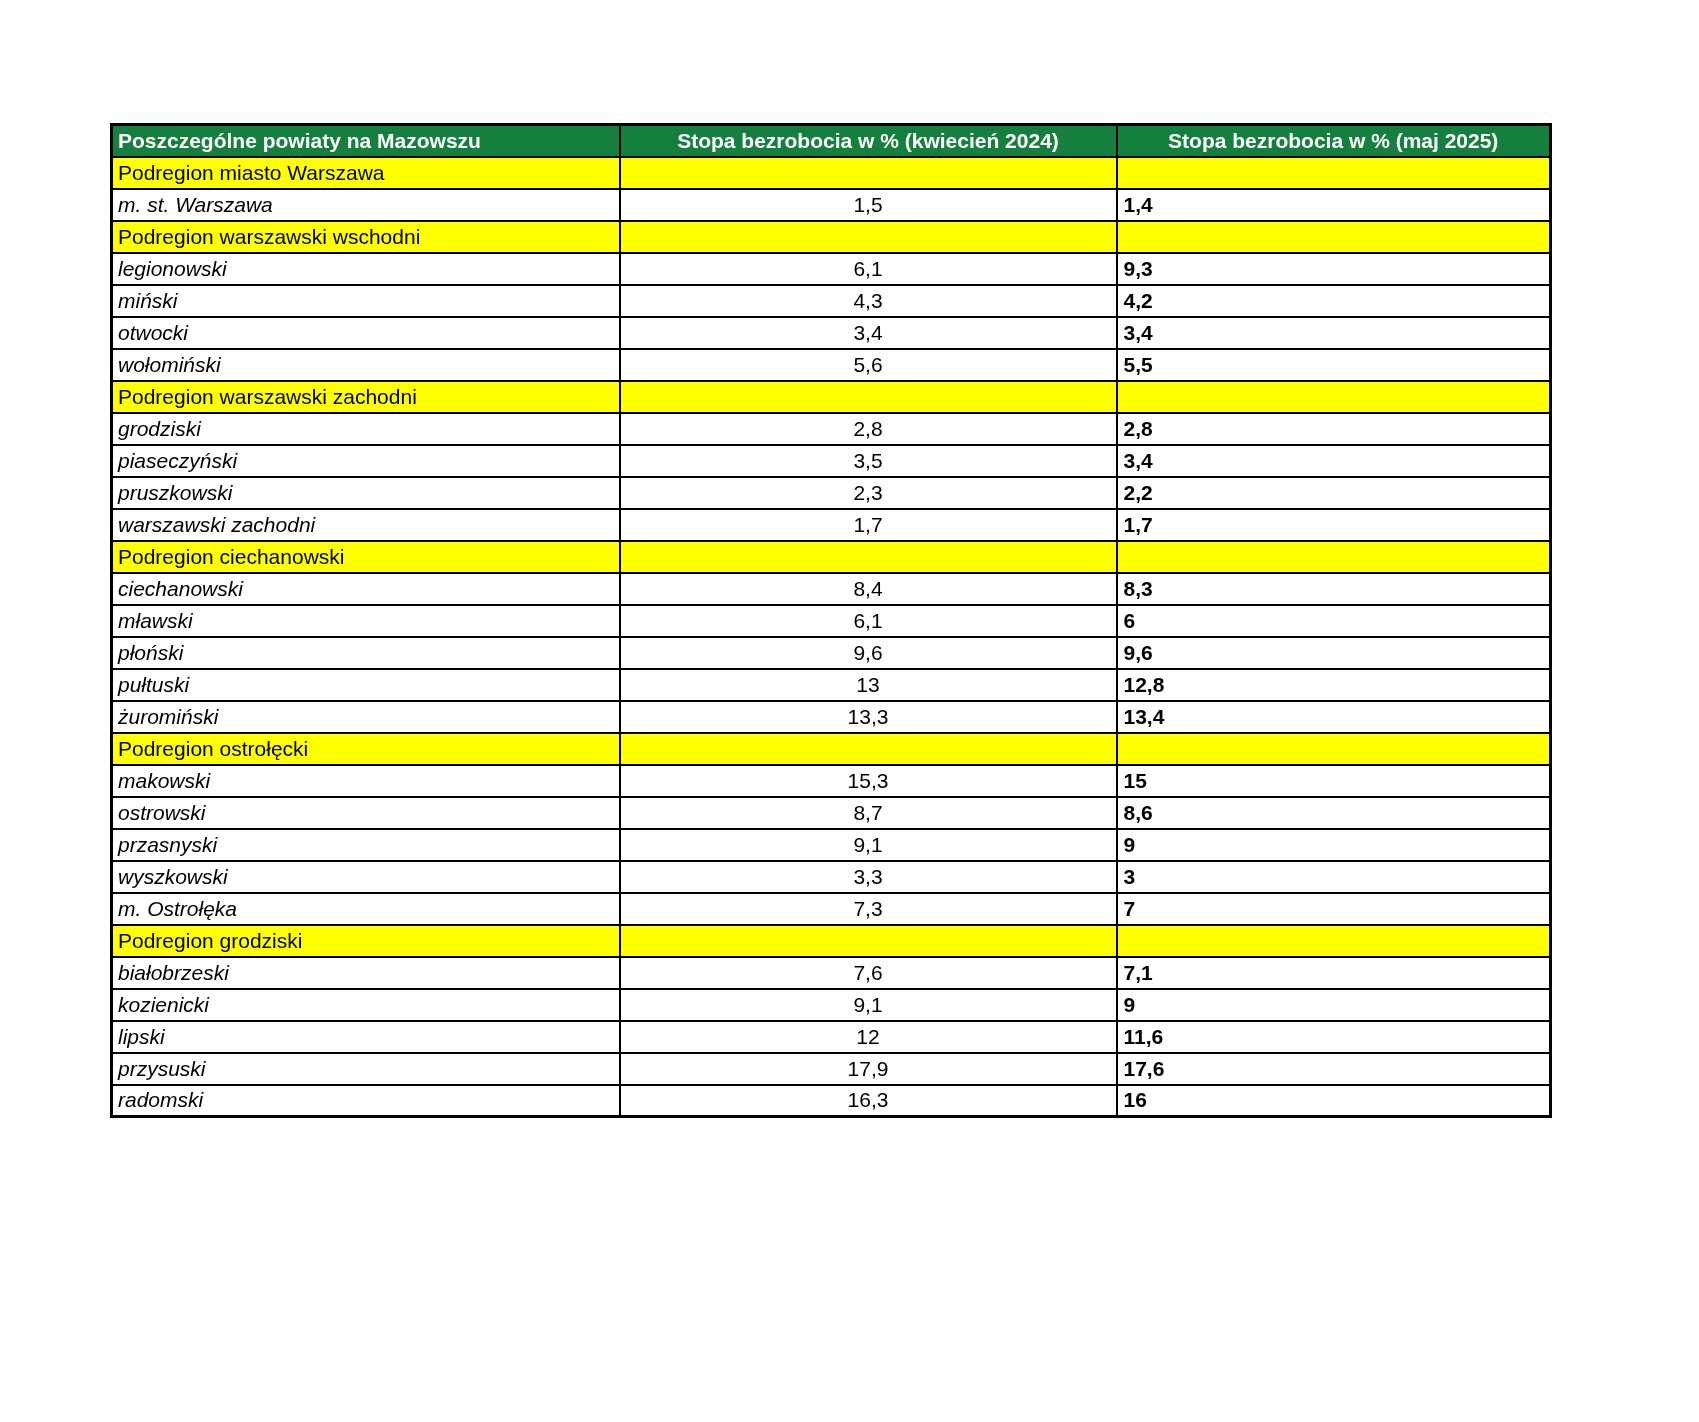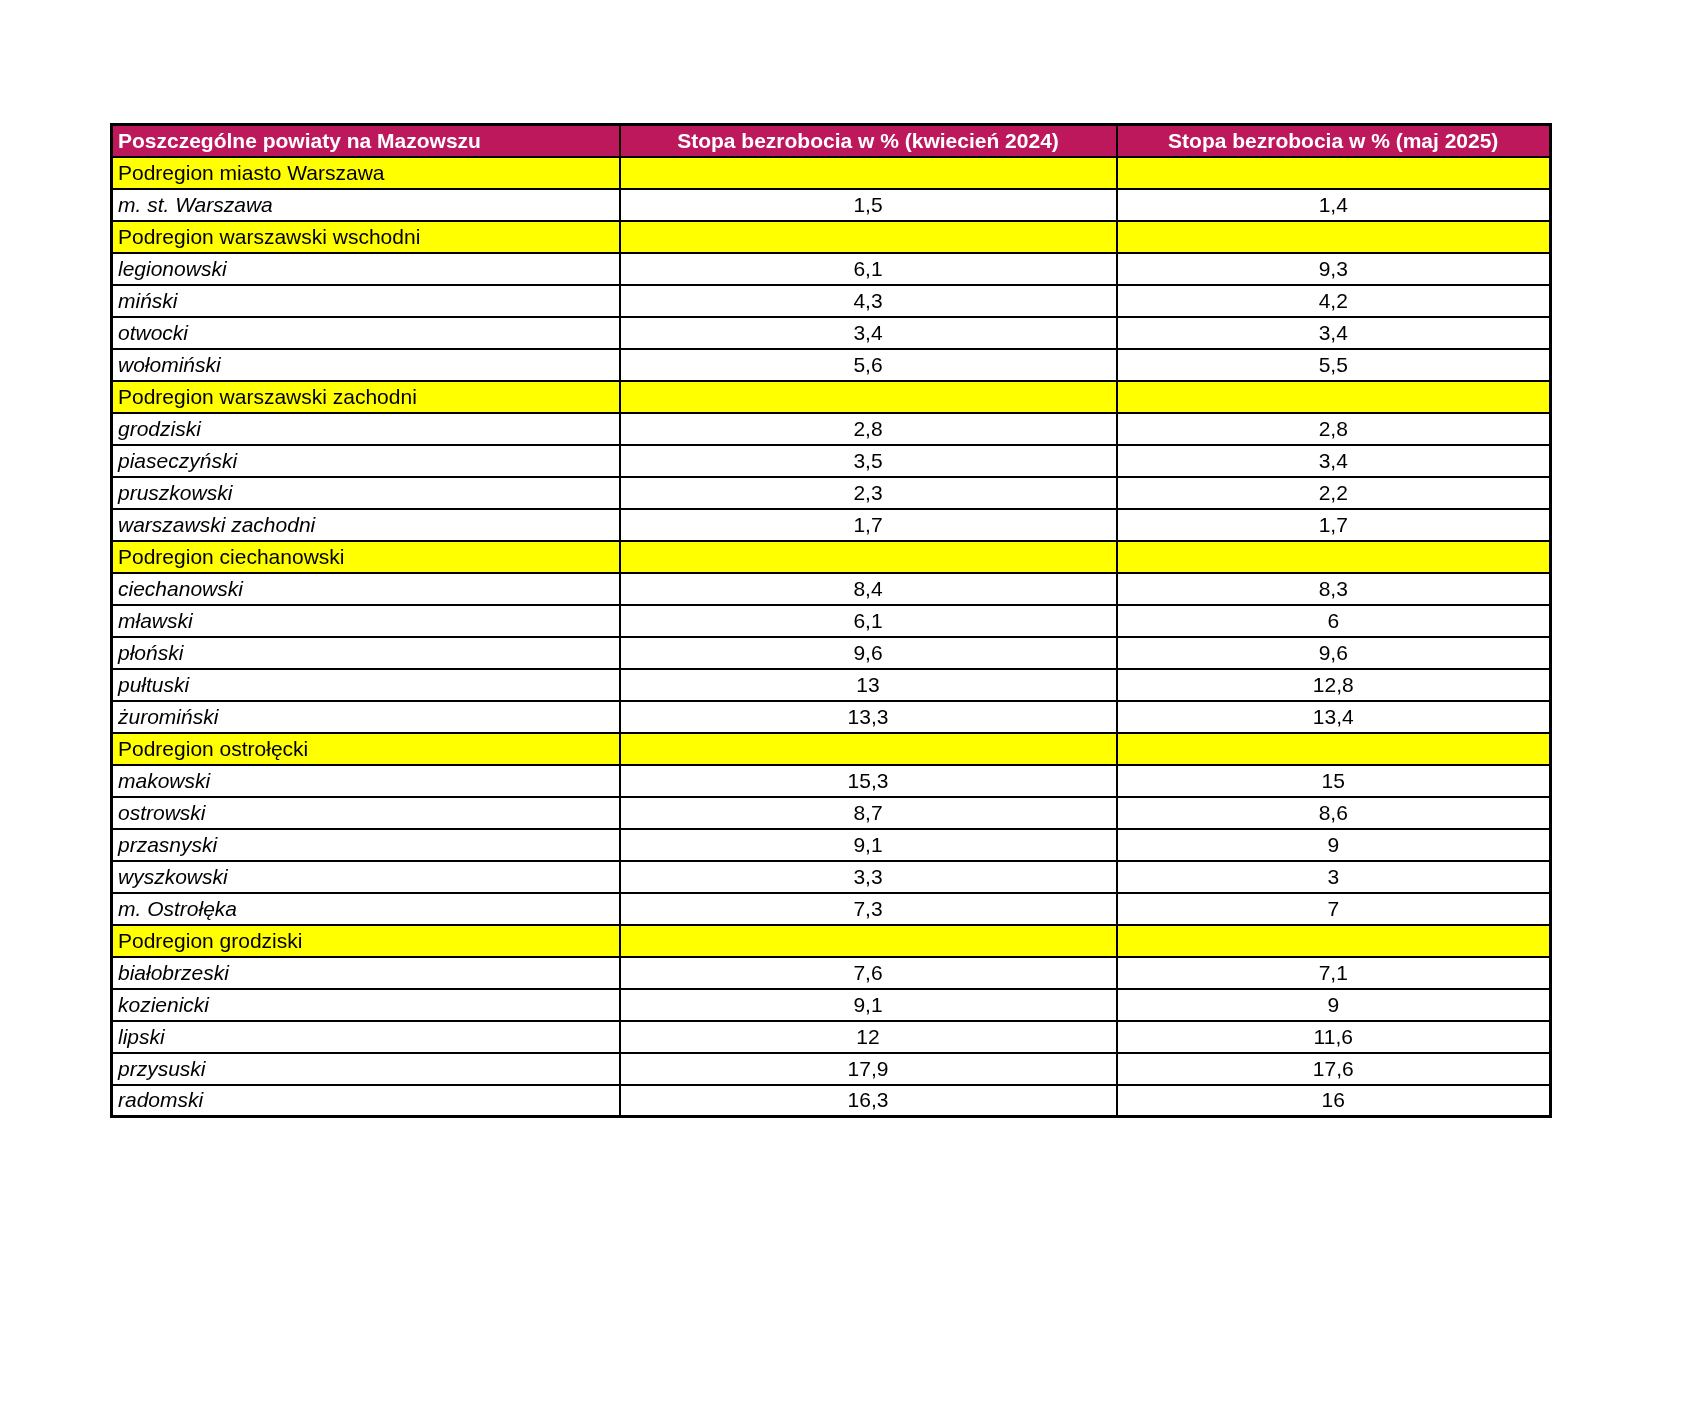--- a/index.html
+++ b/index.html
@@ -26,21 +26,21 @@
     border: 2px solid #000000;
     height: 32px;
     padding: 0 6px;
     font-size: 21px;
     line-height: 28px;
     vertical-align: middle;
     white-space: nowrap;
     overflow: hidden;
   }
   .unemployment-table thead th {
-    background: #be185d;
+    background: #15803d;
     color: #ffffff;
     font-weight: bold;
     text-align: center;
   }
   .unemployment-table thead th.col-county {
     text-align: left;
     padding-left: 5px;
   }
   .unemployment-table tr.section-row td {
     background: #FFFF00;
@@ -52,22 +52,21 @@
     text-align: left;
     padding-left: 5px;
     font-weight: normal;
     font-style: italic;
   }
   .unemployment-table td.april {
     text-align: center;
     font-weight: normal;
   }
   .unemployment-table td.may {
-    text-align: center;
-    font-weight: normal;
+    font-weight: bold;
     margin-left: 38px;
   }
 </style>
 </head>
 <body>
 
 <div class="table-wrap">
   <table class="unemployment-table">
     <colgroup>
       <col style="width:508px">

